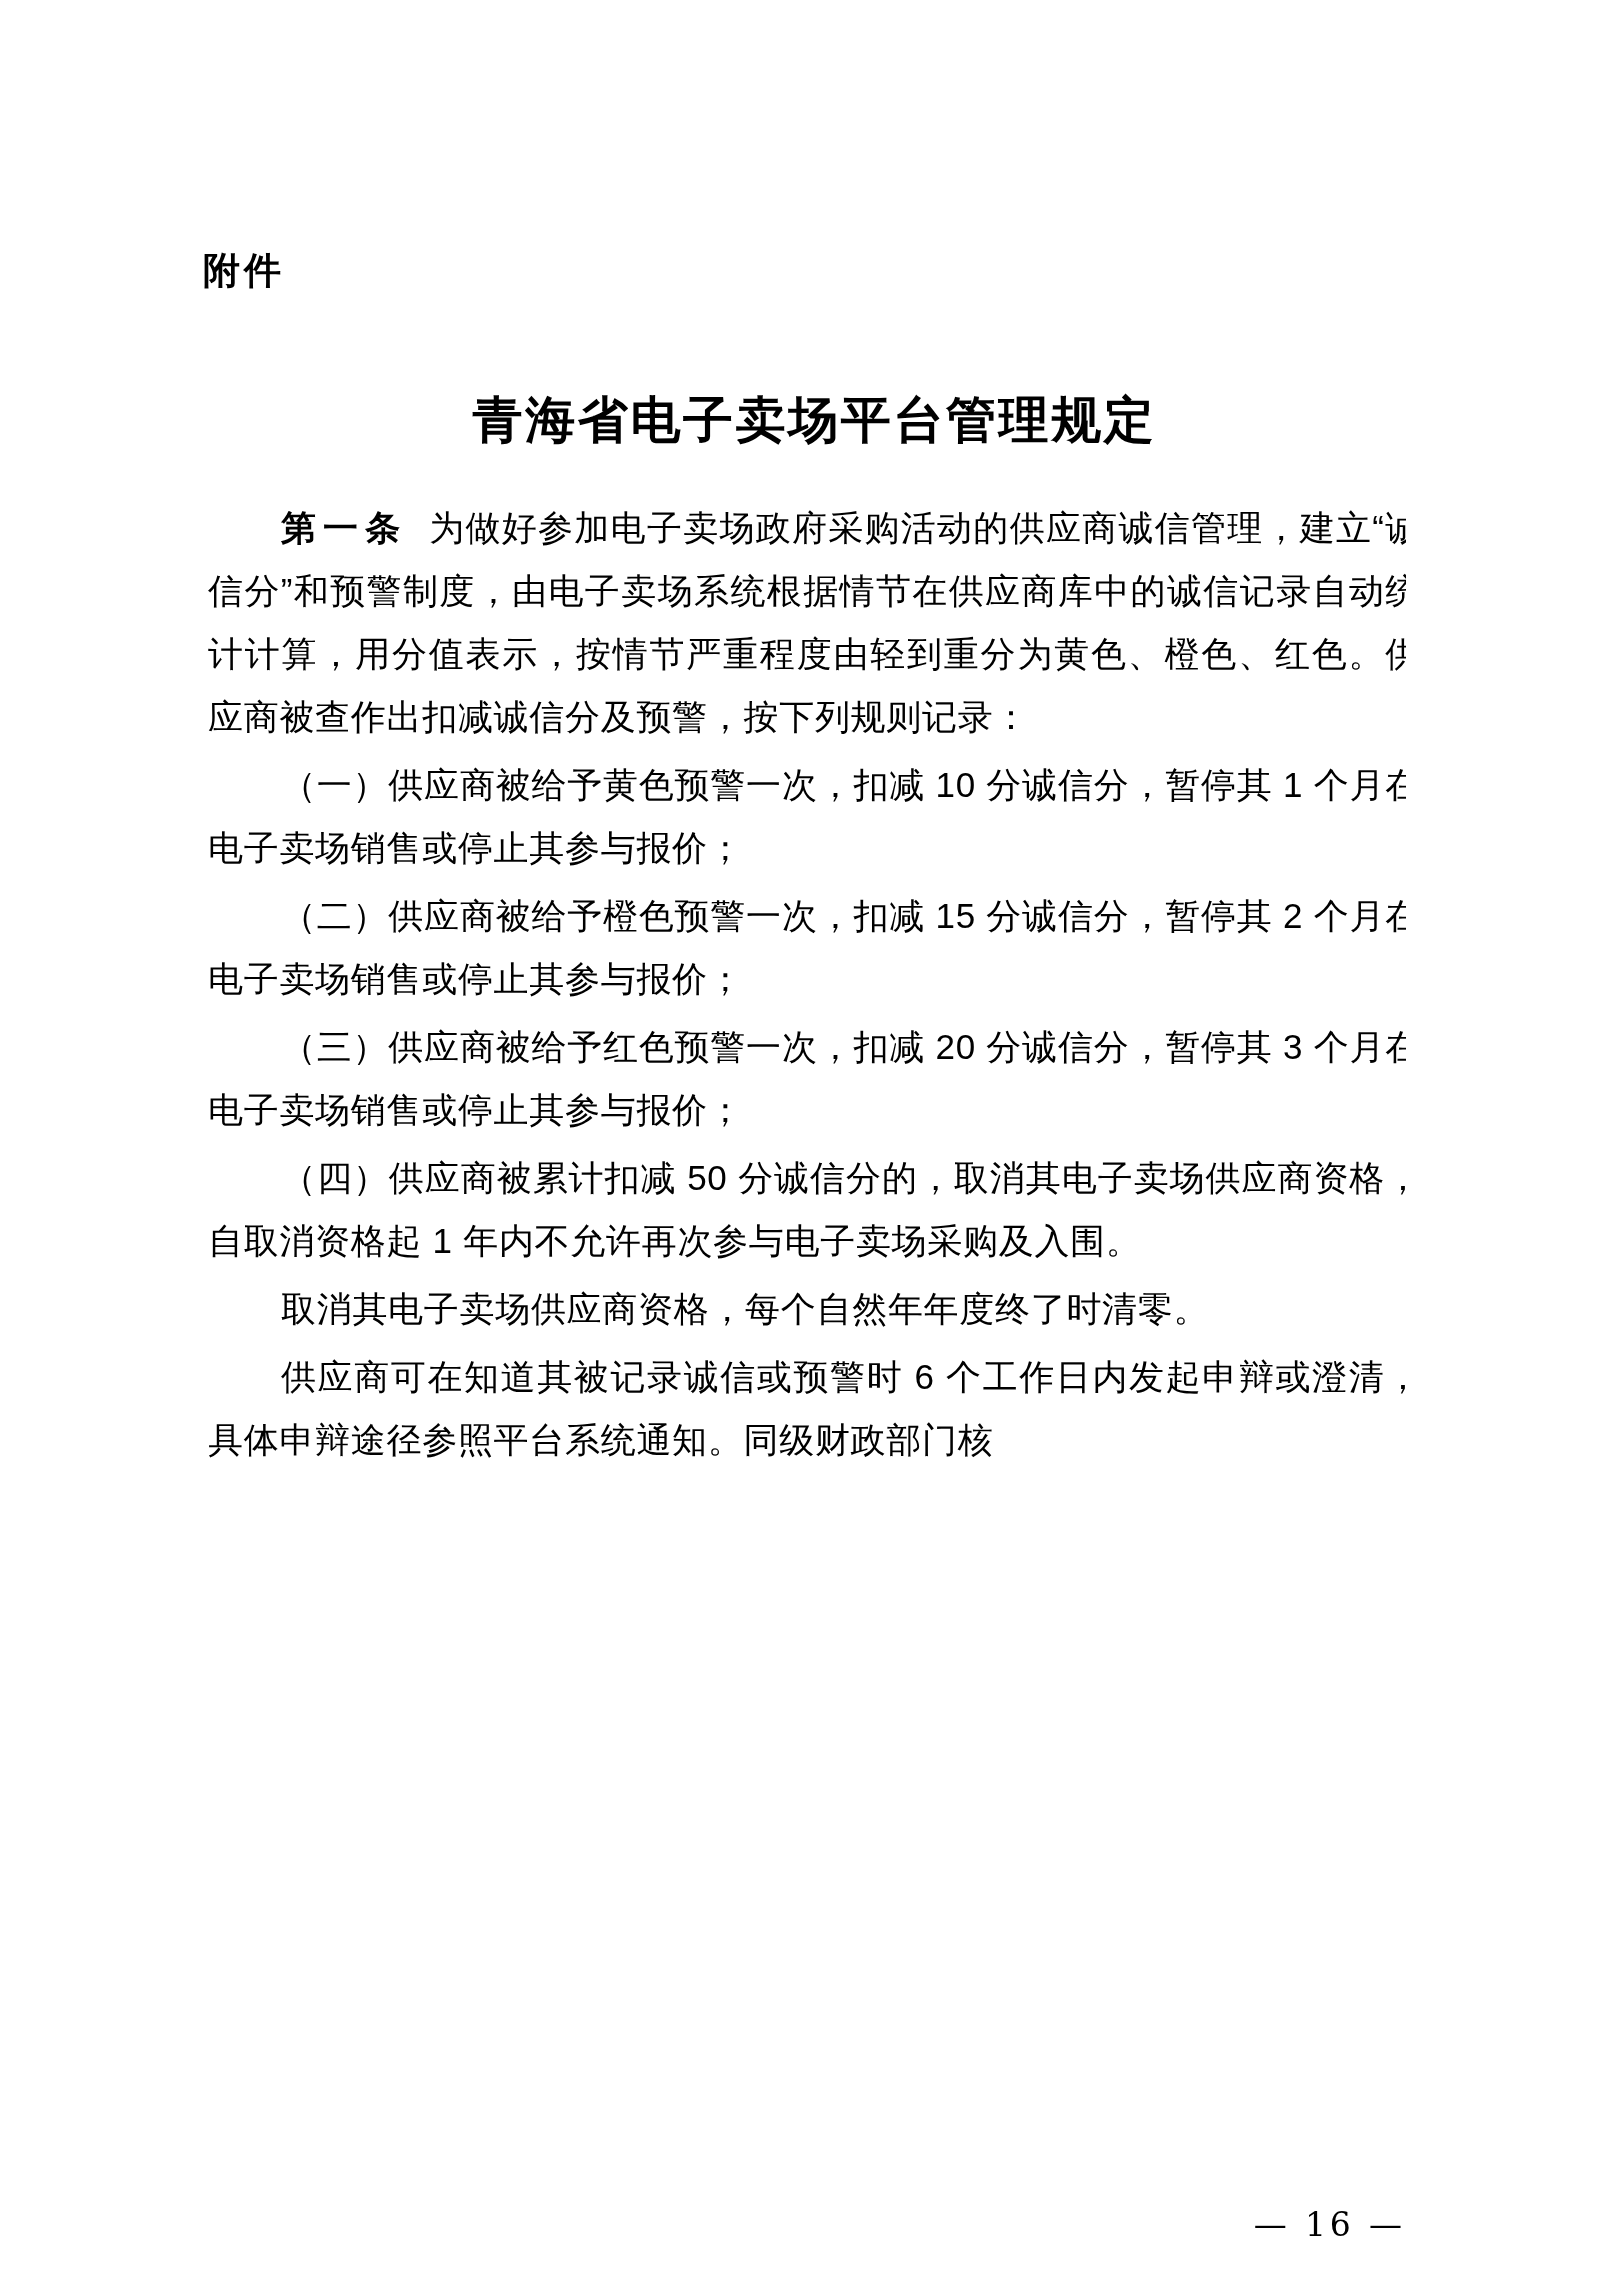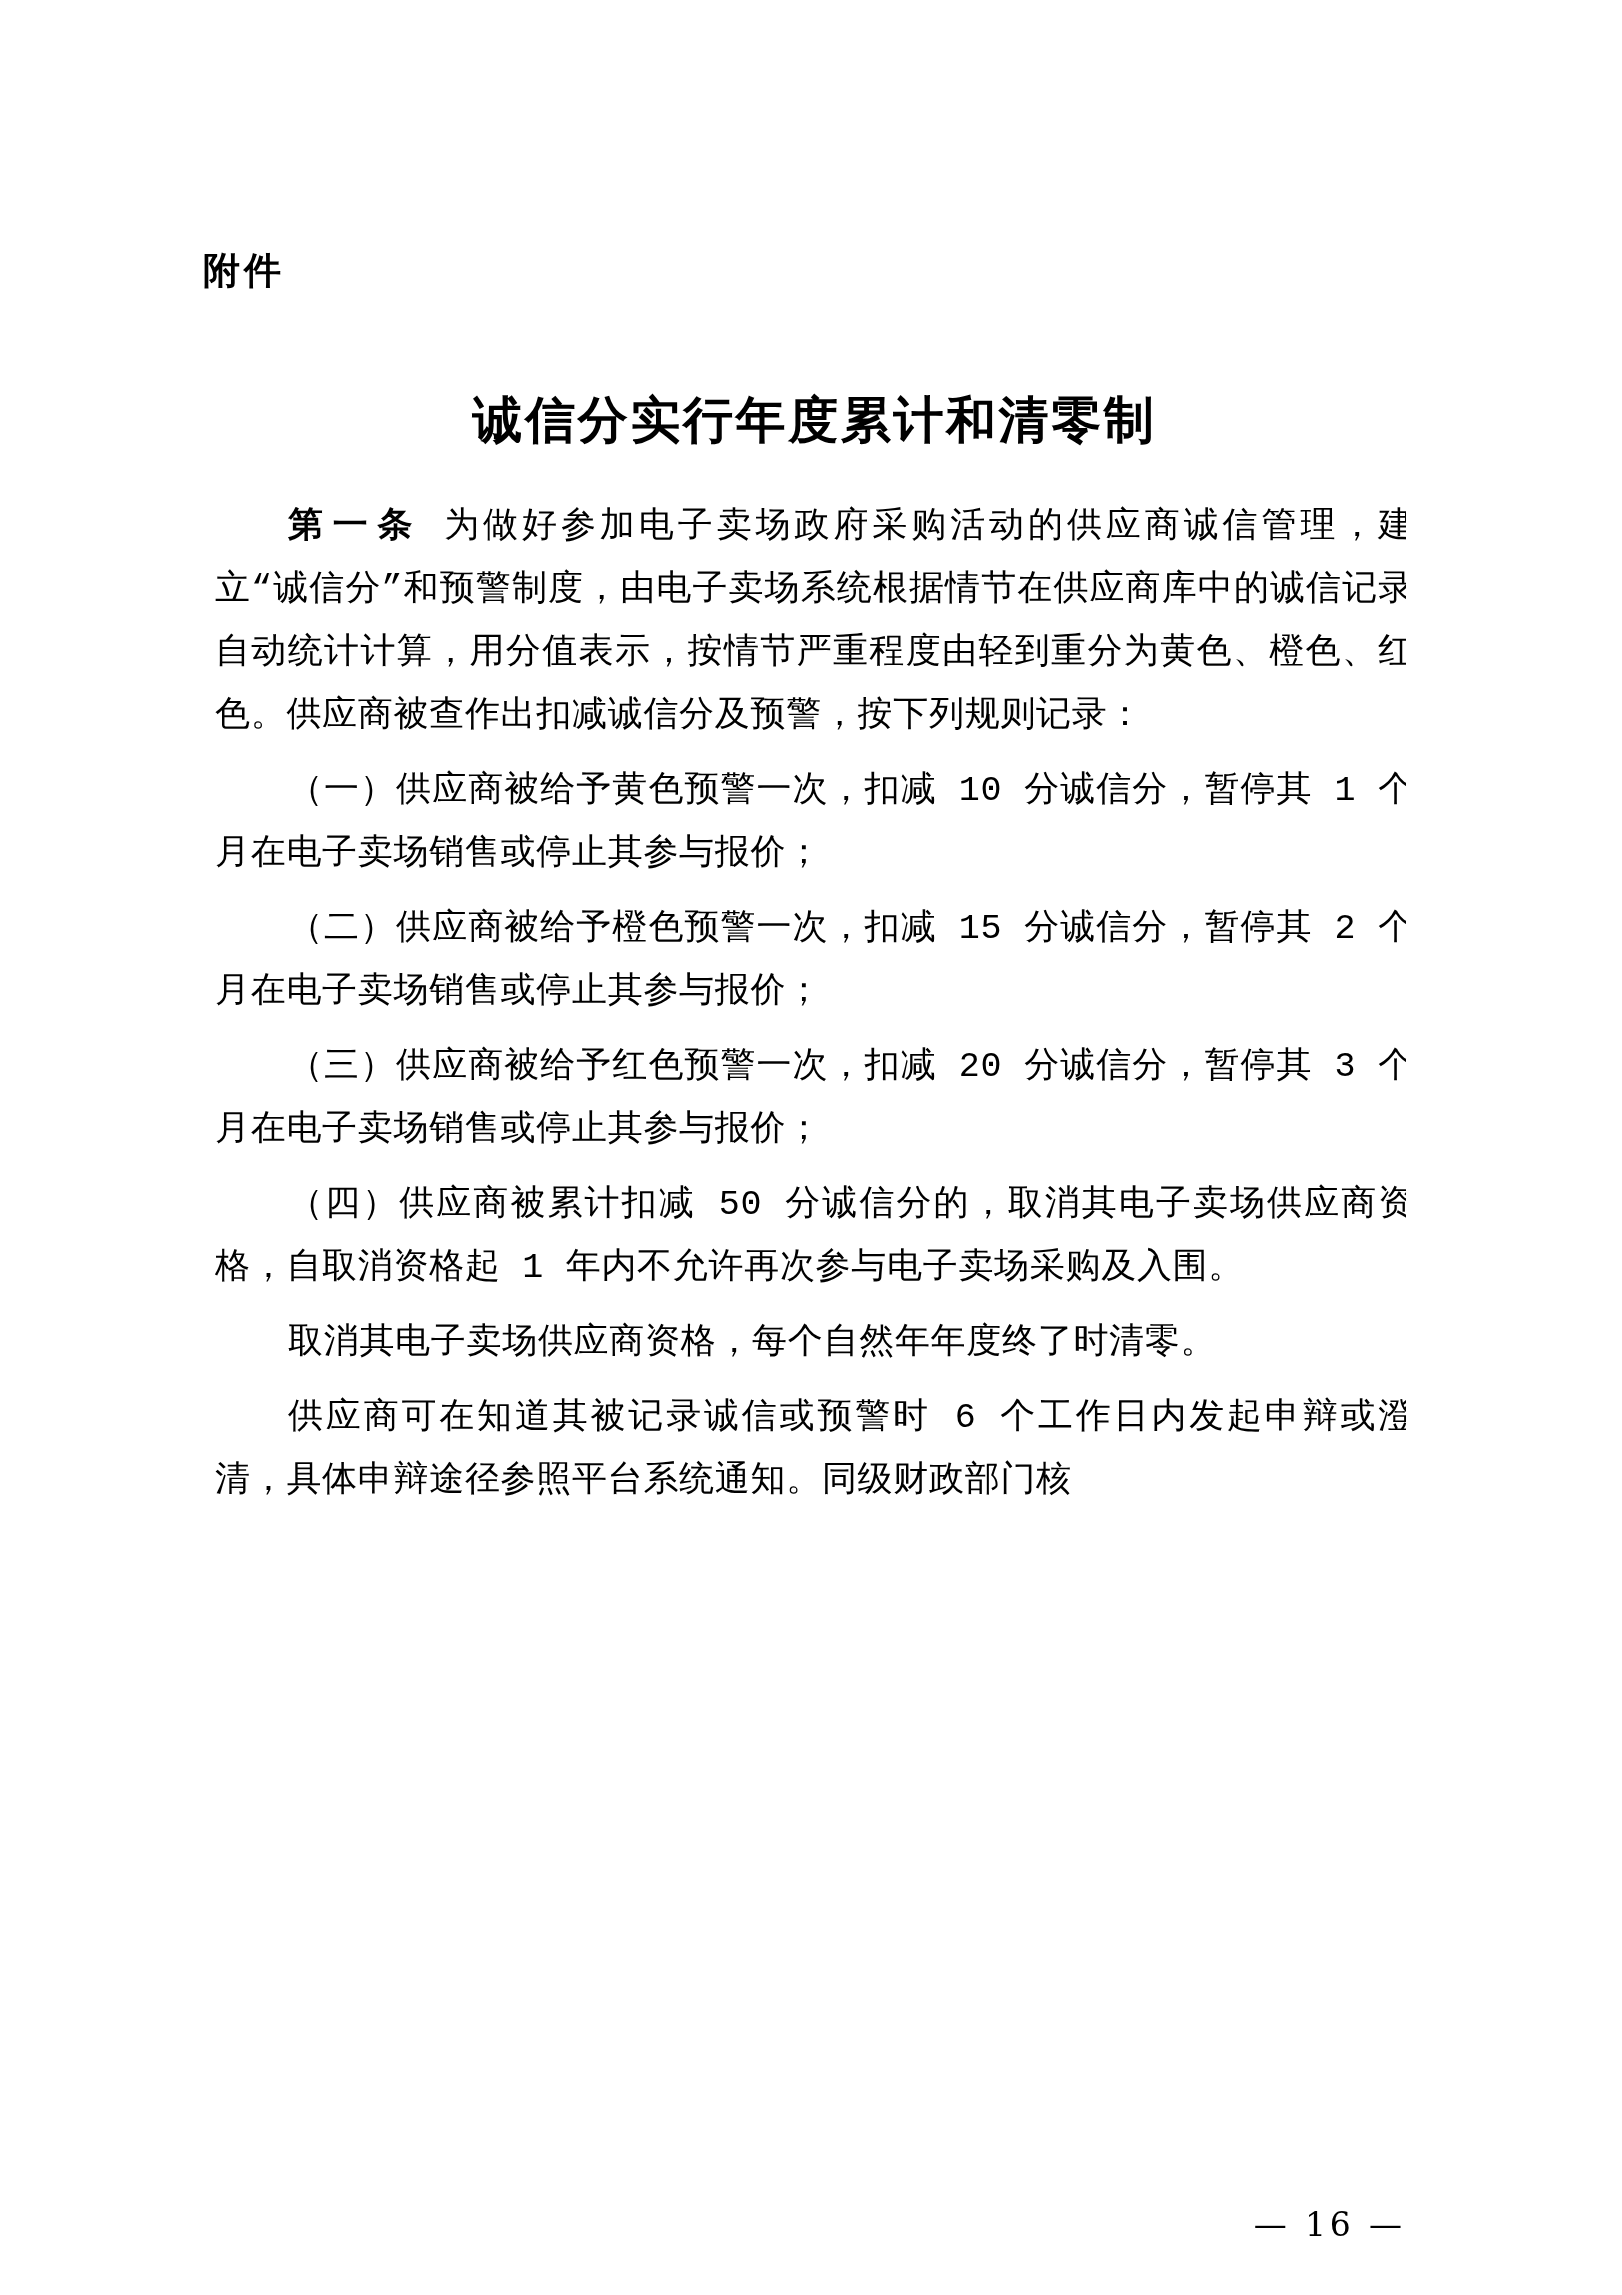--- a/index.html
+++ b/index.html
@@ -37,28 +37,28 @@
     font-family: "DejaVu Serif", serif;
     font-weight: bold;
     font-size: 50px;
     letter-spacing: 2.6px;
     line-height: 1.2;
   }
   .body-block {
     margin-top: 46px;
   }
   p.para {
-    margin: 12px;
+    margin: 5px;
     font-size: 35px;
     line-height: 63px;
     text-align: justify;
     text-justify: inter-ideograph;
     letter-spacing: 0.7px;
     text-indent: 73px;
-    font-family: Liberation Mono, monospace;
+    font-family: Liberation Sans, sans-serif;
   }
   p.para + p.para {
     margin-top: 0;
   }
   .art-label {
     font-weight: bold;
     letter-spacing: 6.5px;
     margin-right: 22px;
   }
   .page-number {
@@ -77,21 +77,21 @@
   }
 </style>
 </head>
 <body>
 
 <div class="page">
   <div class="content">
 
     <div class="attachment-label">附件</div>
 
-    <div class="doc-title">诚信分实行年度累计和清零制</div>
+    <div class="doc-title">青海省电子卖场平台管理规定</div>
 
     <div class="body-block">
 
       <p class="para"><span class="art-label">第一条</span><span>为做好参加电子卖场政府采购活动的供应商诚信管理，建立“诚信分”和预警制度，由电子卖场系统根据情节在供应商库中的诚信记录自动统计计算，用分值表示，按情节严重程度由轻到重分为黄色、橙色、红色。供应商被查作出扣减诚信分及预警，按下列规则记录：</span></p>
 
       <p class="para">（一）供应商被给予黄色预警一次，扣减 10 分诚信分，暂停其 1 个月在电子卖场销售或停止其参与报价；</p>
 
       <p class="para">（二）供应商被给予橙色预警一次，扣减 15 分诚信分，暂停其 2 个月在电子卖场销售或停止其参与报价；</p>
 
       <p class="para">（三）供应商被给予红色预警一次，扣减 20 分诚信分，暂停其 3 个月在电子卖场销售或停止其参与报价；</p>

